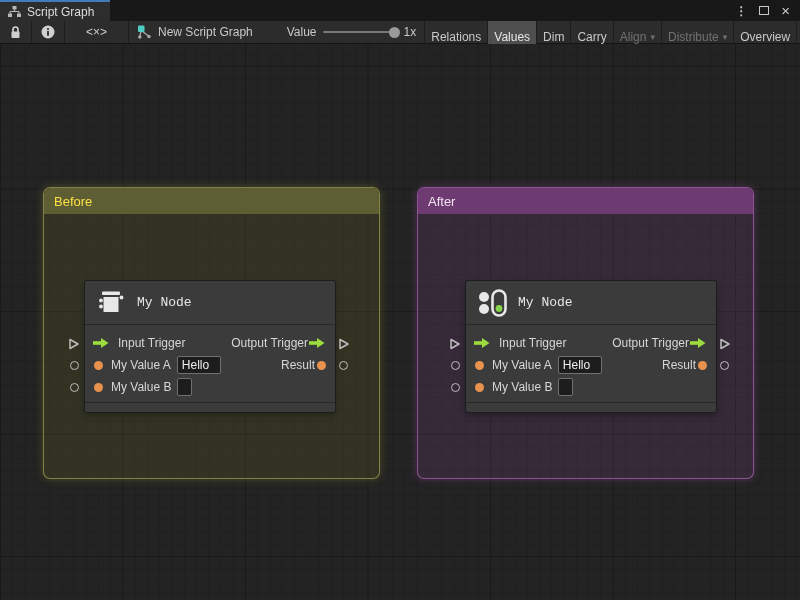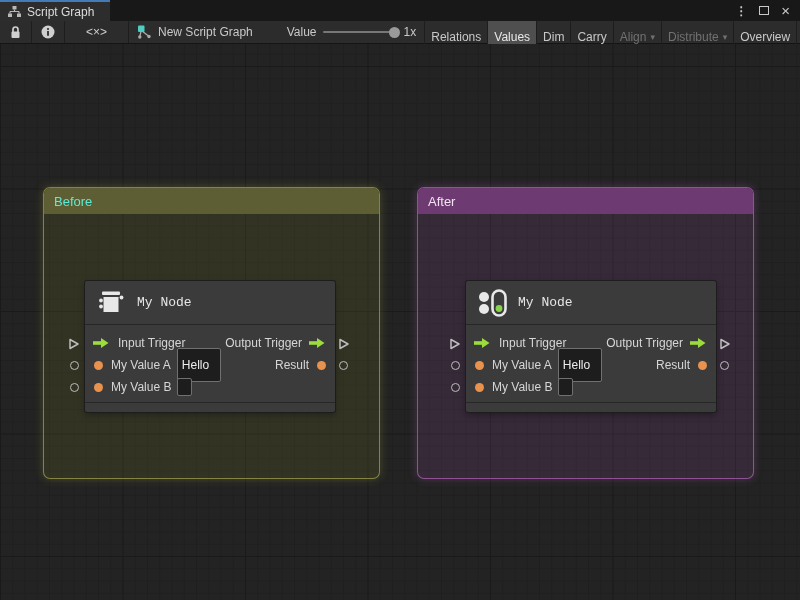--- a/index.html
+++ b/index.html
@@ -48,41 +48,41 @@
             background-size:122.5px 122.5px,122.5px 122.5px,12.25px 12.25px,12.25px 12.25px;
             background-position:0 22px,0 0,0 9.75px,0 0; }
 
   
   .group { position:absolute; top:143px; width:337px; height:292px; border-radius:7px; }
   .group-header { height:26px; border-radius:6px 6px 0 0; display:flex; align-items:center;
                   padding:0 10px; font-size:13px; }
   .group.before { background:rgba(128,129,45,0.18);
                   border:1.5px solid rgba(185,187,88,0.6);
                   box-shadow:0 0 10px rgba(180,180,70,0.28); left:43px; }
-  .group.before .group-header { background:#5d5e33; color:#5eead4; }
+  .group.before .group-header { background:#5d5e33; color:#fde047; }
   .group.after { background:rgba(158,72,168,0.16);
                  border:1.5px solid rgba(203,113,213,0.6);
                  box-shadow:0 0 10px rgba(190,100,200,0.28); left:417px; }
   .group.after .group-header { background:#6d3b71; color:#f0e2f1; }
 
   
   .node { position:absolute; top:237px; width:250px; background:#3b3b3b; border-radius:2px;
           box-shadow:0 0 0 1px #1d1d1d, 0 3px 7px rgba(0,0,0,0.35); }
   .node-a { left:85px; } .node-b { left:466px; }
   .node-header { height:44px; display:flex; align-items:center; gap:11px; padding:0 11px;
                  border-bottom:1px solid #272727; }
   .node-title { font-size:13px; color:#e6e6e6;font-family:Liberation Mono, monospace; }
   .node-body { padding:7px 0 4px; }
   .nrow { height:22px; display:flex; align-items:center; padding:0 7px; font-size:12px;
           color:#d6d6d6; }
   .nleft { display:flex; align-items:center; gap:6px; }
-  .nright { margin-left:auto; display:flex; align-items:center; gap:6px; }
+  .nright { margin-left:auto; display:flex; align-items:center; }
   .vdot { width:9px; height:9px; border-radius:50%; background:#e8924e; flex:none; margin:0 2px; }
   .pfield { background:#1d1d1d; border:1px solid #707070; border-radius:2px; color:#ededed;
-            font-size:12px; height:18px; padding:16px 4px; font-family:"Liberation Sans",sans-serif; }
+            font-size:12px; height:18px; padding:0 4px; font-family:"Liberation Sans",sans-serif; }
   .pfield.hello { width:44px; }
   .pfield.empty { width:15px; padding:0; }
   .node-footer { height:10px; border-top:1px solid #272727; }
 
   
   .port-tri { position:absolute; width:12px; height:12px; }
   .port-circ { position:absolute; width:9px; height:9px; border:1.5px solid #bdbdbd;
                border-radius:50%; }
 </style>
 </head>

